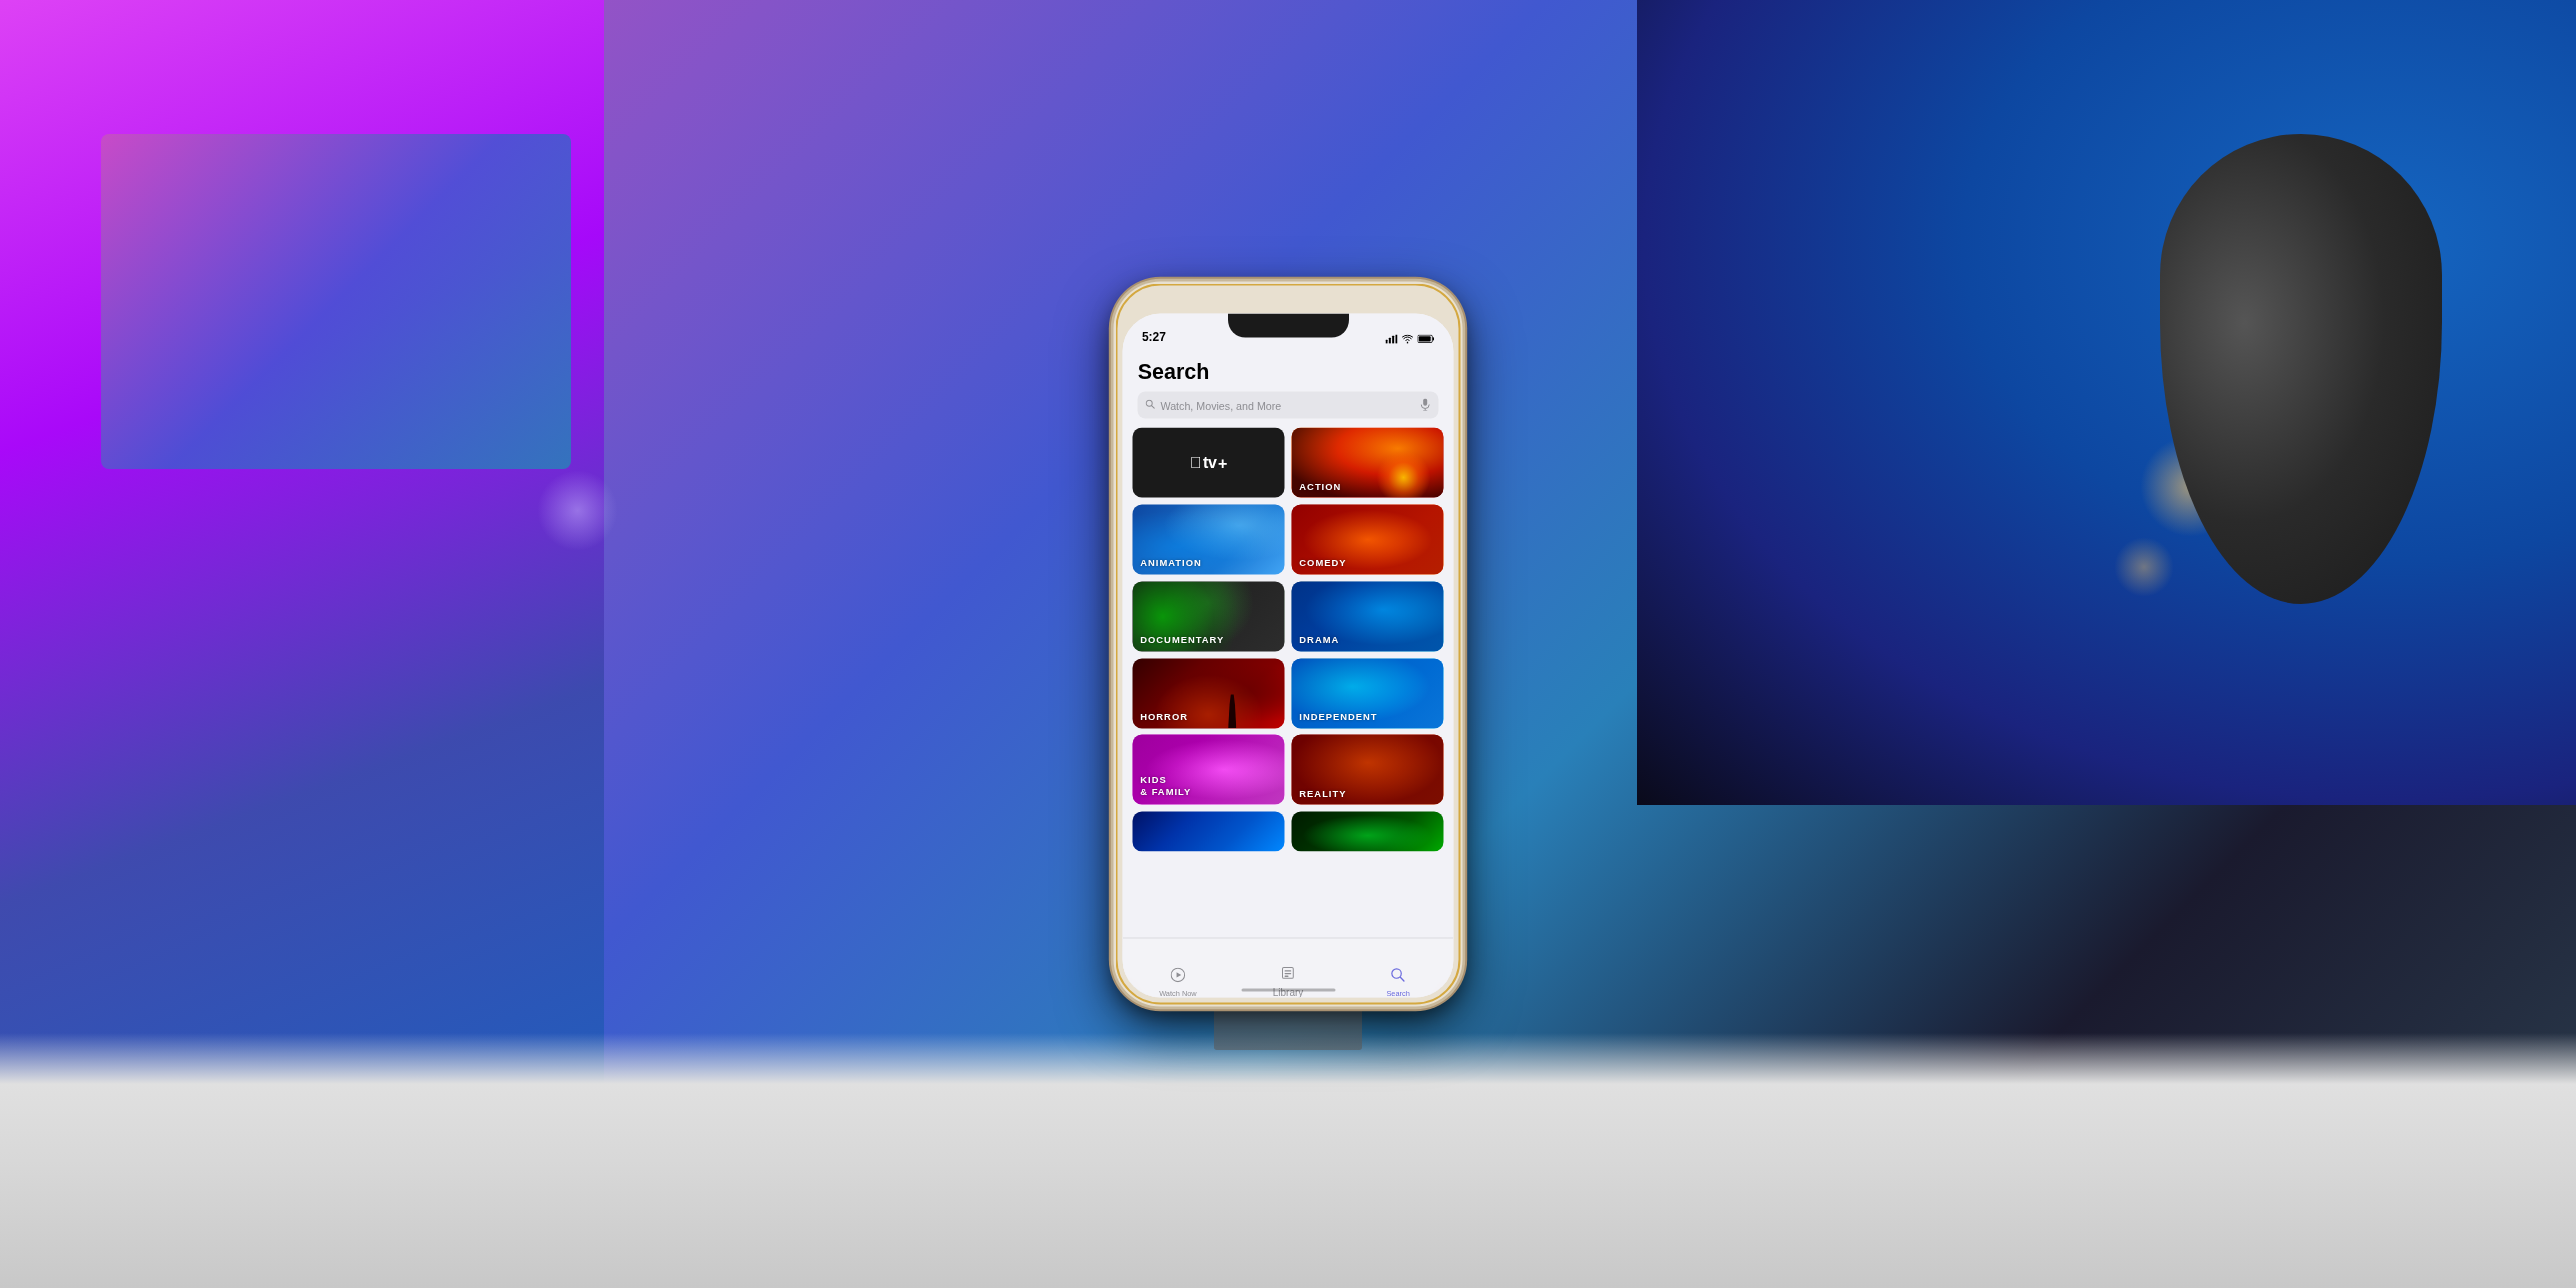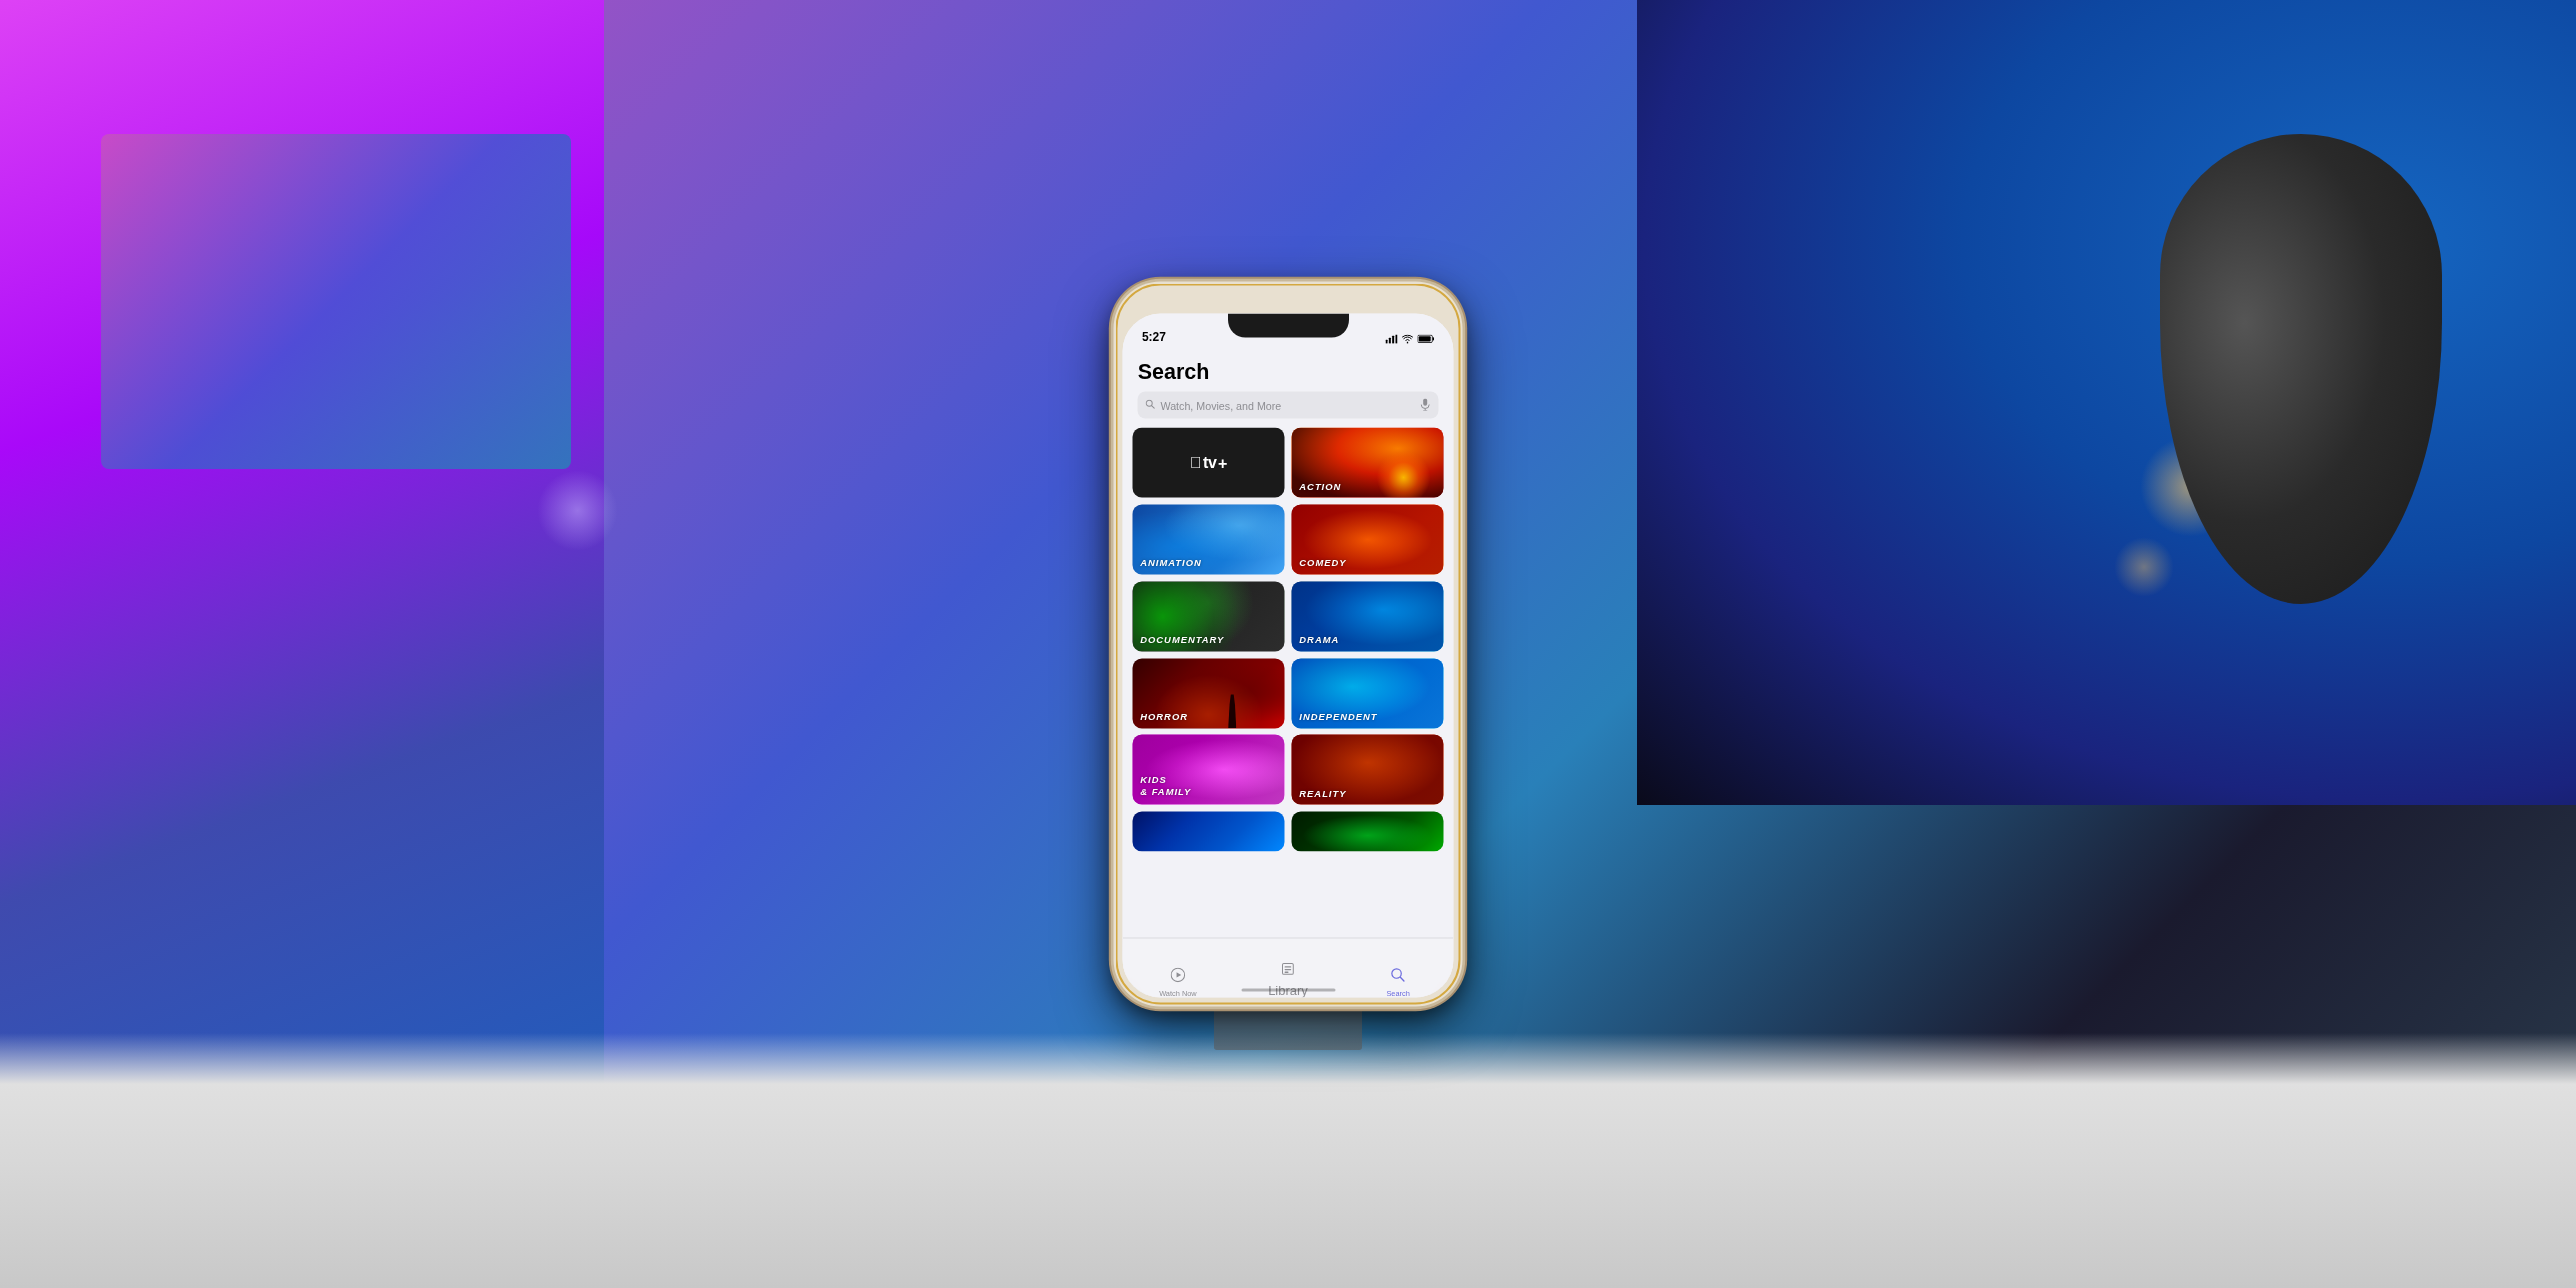--- a/index.html
+++ b/index.html
@@ -212,21 +212,20 @@
 
     .genre-label {
       color: white;
       font-size: 9.4px;
       font-weight: 800;
       letter-spacing: 1px;
       text-shadow: 0 0.7px 2.7px rgba(0,0,0,0.5);
       text-transform: uppercase;
       z-index: 2;
       position: relative;
-      font-style: italic;
     }
 
     
     .card-appletv {
       background: #1a1a1a;
     }
     .appletv-logo {
       display: flex;
       align-items: center;
       justify-content: center;
@@ -680,21 +679,21 @@
           </div>
           <div class="nav-item nav-item-inactive">
             <span class="nav-icon">
               <svg width="14.8" height="14.8" viewBox="0 0 22 22" fill="#8e8e93">
                 <rect x="3" y="3" width="16" height="16" rx="2" stroke="#8e8e93" stroke-width="1.5" fill="none"></rect>
                 <rect x="6" y="7" width="10" height="2" rx="1" fill="#8e8e93"></rect>
                 <rect x="6" y="11" width="10" height="2" rx="1" fill="#8e8e93"></rect>
                 <rect x="6" y="15" width="6" height="2" rx="1" fill="#8e8e93"></rect>
               </svg>
             </span>
-            <span class="nav-label" style="color:#8e8e93; font-size:13px;">Library</span>
+            <span class="nav-label" style="color:#8e8e93; font-size:10px;">Library</span>
           </div>
           <div class="nav-item nav-item-active">
             <span class="nav-icon">
               <svg width="14.8" height="14.8" viewBox="0 0 22 22" fill="none">
                 <circle cx="9" cy="9" r="7" stroke="#6b6bde" stroke-width="1.8"></circle>
                 <path d="M15 15 L20 20" stroke="#6b6bde" stroke-width="2" stroke-linecap="round"></path>
               </svg>
             </span>
             <span class="nav-label" style="color:#6b6bde; font-size:7.4px;">Search</span>
           </div>

